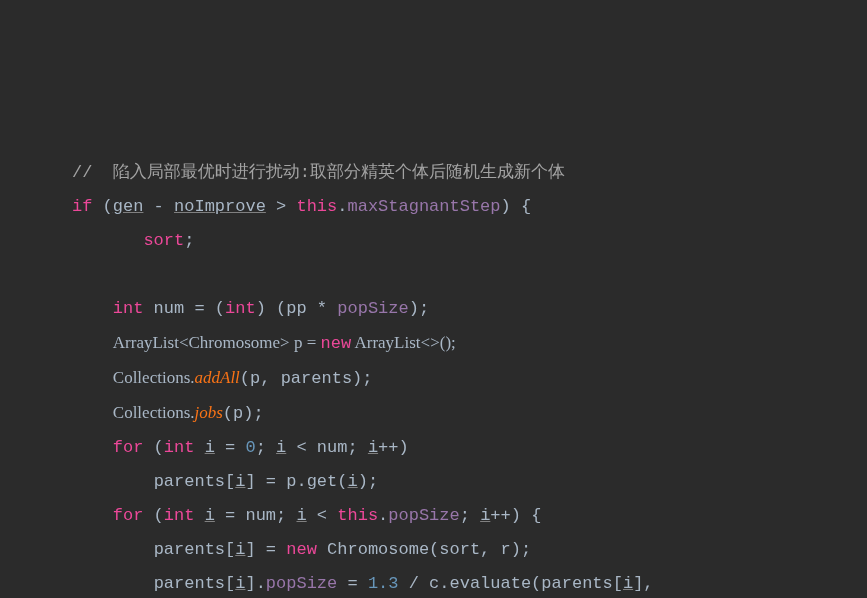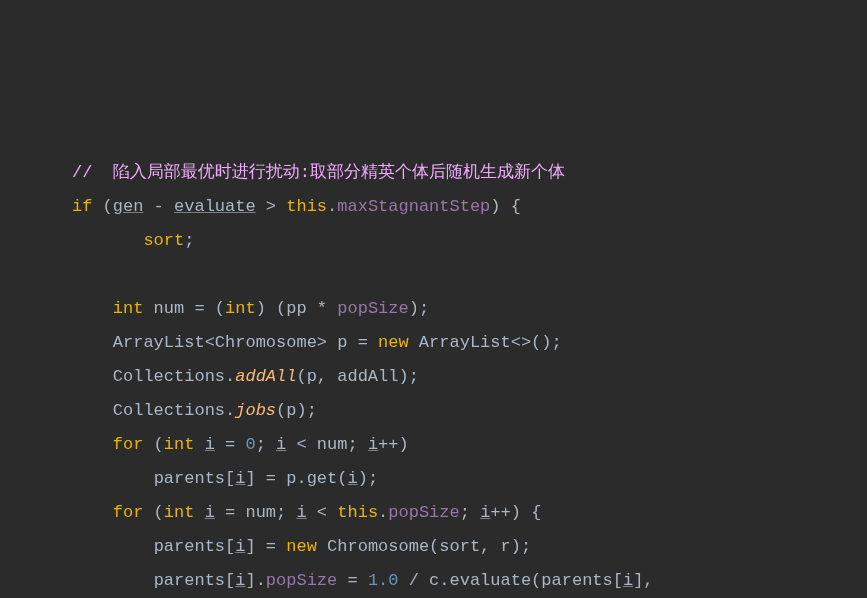--- a/index.html
+++ b/index.html
@@ -12,46 +12,46 @@
       font-family: 'Consolas', 'Monaco', 'Courier New', monospace;
       font-size: 17px;
       line-height: 2.0;
       color: #a9b7c6;
       padding: 20px 0 20px 72px;
       white-space: pre;
       overflow: hidden;
       width: 867px;
       height: 598px;
     }
-    .comment { color: #f0abfc; }
-    .keyword { color: #eab308; }
+    .comment { color: #a3a3a3; }
+    .keyword { color: #ec4899; }
     .field { color: #9876aa; margin-top: 39px; }
-    .static-member { color: #fdba74; font-style: italic; }
+    .static-member { color: #f97316; font-style: italic; font-family: Liberation Serif, serif; }
     .number { color: #6897bb; }
-    .type { color: #a9b7c6; }
+    .type { color: #a9b7c6; font-family: Liberation Serif, serif; }
     .underline { text-decoration: underline; text-decoration-color: #808080; margin-top: 32px; }
     .punc { color: #a9b7c6; }
   </style>
 </head>
 <body>
 
 
 
 <div><span class="comment">//  陷入局部最优时进行扰动:取部分精英个体后随机生成新个体</span>
-<span class="keyword">if</span><span class="punc"> (</span><span class="underline">gen</span><span class="punc"> - </span><span class="underline">evaluate</span><span class="punc"> &gt; </span><span class="keyword">this</span><span class="punc">.</span><span class="field">maxStagnantStep</span><span class="punc">) {</span>
+<span class="keyword">if</span><span class="punc"> (</span><span class="underline">gen</span><span class="punc"> - </span><span class="underline">noImprove</span><span class="punc"> &gt; </span><span class="keyword">this</span><span class="punc">.</span><span class="field">maxStagnantStep</span><span class="punc">) {</span>
        <span class="keyword">sort</span><span class="punc">;</span>
 
     <span class="keyword">int</span><span class="punc"> num = (</span><span class="keyword">int</span><span class="punc">) (pp * </span><span class="field">popSize</span><span class="punc">);</span>
     <span class="type">ArrayList&lt;Chromosome&gt; p = </span><span class="keyword">new</span><span class="type"> ArrayList&lt;&gt;();</span>
-    <span class="type">Collections.</span><span class="static-member">addAll</span><span class="punc">(p, addAll);</span>
+    <span class="type">Collections.</span><span class="static-member">addAll</span><span class="punc">(p, parents);</span>
     <span class="type">Collections.</span><span class="static-member">jobs</span><span class="punc">(p);</span>
     <span class="keyword">for</span><span class="punc"> (</span><span class="keyword">int</span><span class="punc"> </span><span class="underline">i</span><span class="punc"> = </span><span class="number">0</span><span class="punc">; </span><span class="underline">i</span><span class="punc"> &lt; num; </span><span class="underline">i</span><span class="punc">++)</span>
         <span class="punc">parents[</span><span class="underline">i</span><span class="punc">] = p.get(</span><span class="underline">i</span><span class="punc">);</span>
     <span class="keyword">for</span><span class="punc"> (</span><span class="keyword">int</span><span class="punc"> </span><span class="underline">i</span><span class="punc"> = num; </span><span class="underline">i</span><span class="punc"> &lt; </span><span class="keyword">this</span><span class="punc">.</span><span class="field">popSize</span><span class="punc">; </span><span class="underline">i</span><span class="punc">++) {</span>
         <span class="punc">parents[</span><span class="underline">i</span><span class="punc">] = </span><span class="keyword">new</span><span class="punc"> Chromosome(sort, r);</span>
-        <span class="punc">parents[</span><span class="underline">i</span><span class="punc">].</span><span class="field">popSize</span><span class="punc"> = </span><span class="number">1.0</span><span class="punc"> / c.evaluate(parents[</span><span class="underline">i</span><span class="punc">],</span>
+        <span class="punc">parents[</span><span class="underline">i</span><span class="punc">].</span><span class="field">popSize</span><span class="punc"> = </span><span class="number">1.3</span><span class="punc"> / c.evaluate(parents[</span><span class="underline">i</span><span class="punc">],</span>
     
 
     
 </div>
 
 
 
 
 </body></html>

